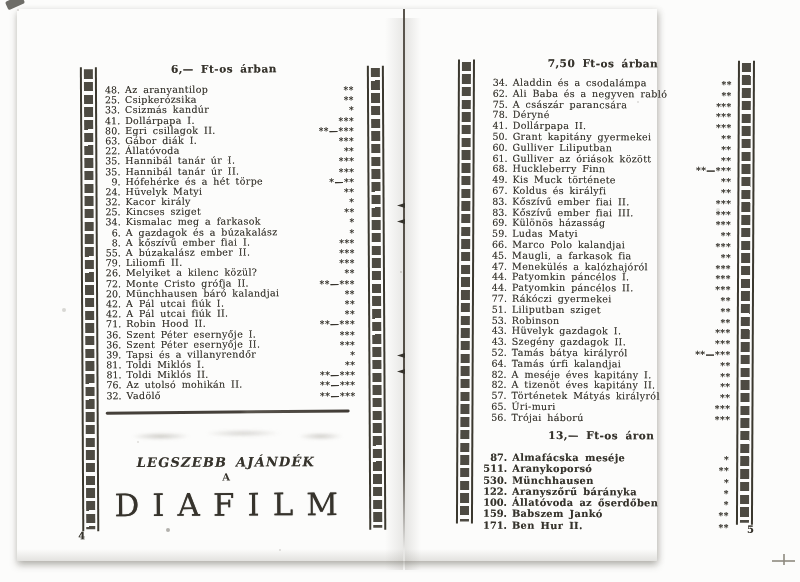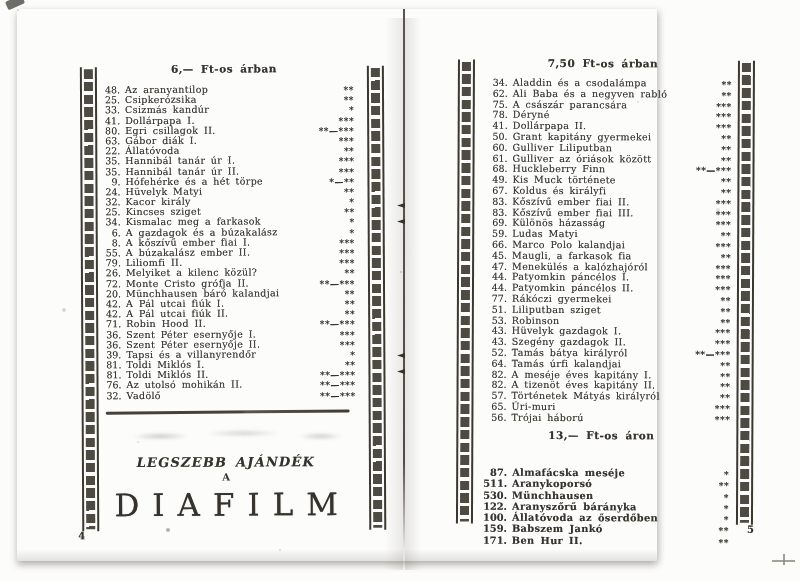--- a/index.html
+++ b/index.html
@@ -57,21 +57,21 @@
     font-size:10.5px;letter-spacing:.5px;word-spacing:3px;
     text-shadow:0 0 .5px rgba(54,51,44,.55);}
   
   .cat-list{position:absolute;}
   .cat-row{display:flex;align-items:baseline;font-size:9.5px;
     text-shadow:0 0 .4px rgba(54,51,44,.5);}
   .rh-a .cat-row{height:10.2px;line-height:10.2px;}
   .rh-b .cat-row{height:10.8px;line-height:10.8px;}
   .rh-c .cat-row{height:11.3px;line-height:11.3px;font-size:9.8px;font-weight:bold;}
   .cat-num{text-align:right;flex:none;}
-  .w-num-a{width:18px;} .w-num-b{width:28px;} .w-num-c{width:36px;margin-top:15px;}
+  .w-num-a{width:18px;} .w-num-b{width:28px;} .w-num-c{width:36px;}
   .cat-title{margin-left:5px;letter-spacing:.35px;word-spacing:2.2px;white-space:nowrap;}
   .cat-fill{flex:1;}
   .cat-stars{flex:none;font-size:9px;font-weight:bold;letter-spacing:.5px;
     position:relative;top:1px;}
   
   .promo-rule{position:absolute;left:88px;top:401px;width:244px;height:3px;
     background:linear-gradient(90deg,#45403a 0 55%,#59544d 58%,#403b35 100%);
     border-radius:2px;transform:rotate(-0.25deg);}
   .ghost-smudge{position:absolute;left:103px;top:417px;width:222px;height:17px;
     background:

